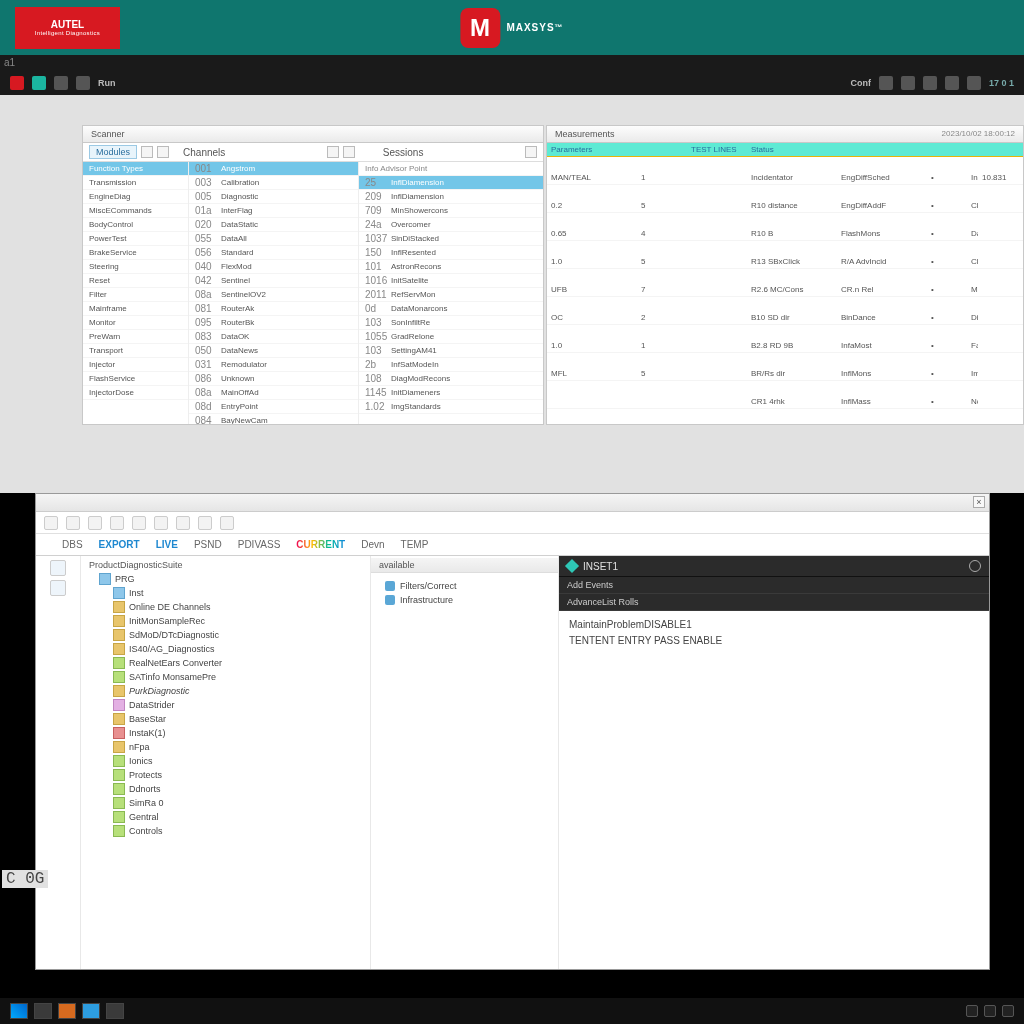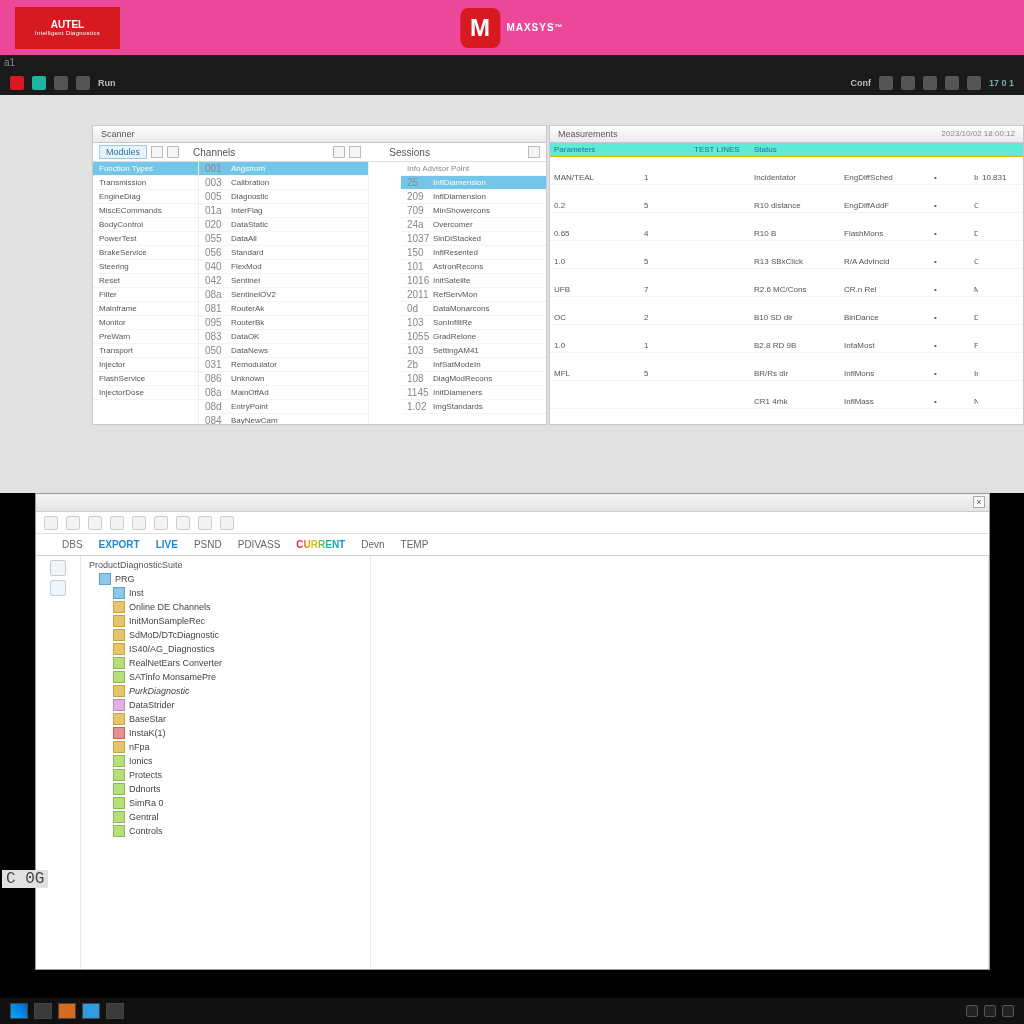--- a/index.html
+++ b/index.html
@@ -1,19 +1,19 @@
 <!DOCTYPE html>
 <html><head>
 <meta charset="utf-8">
 <style>
 * { margin: 0; padding: 0; box-sizing: border-box; font-family: Arial, Helvetica, sans-serif; font-size: 10px; }
 body { width: 1024px; height: 1024px; background: #000; overflow: hidden; color: #333; }
 
 
-.brand-band { height: 55px; background: #ec4899; display: flex; align-items: center; position: relative; }
+.brand-band { height: 55px; background: #0f766e; display: flex; align-items: center; position: relative; }
 .autel-box { width: 105px; height: 42px; background: #d71921; color: #fff; font-weight: 900; font-size: 20px; display: flex; flex-direction: column; align-items: center; justify-content: center; margin-left: 15px; position: relative; }
 .autel-box .sub { font-size: 6px; font-weight: 400; letter-spacing: 0.3px; }
 .maxsys { position: absolute; left: 50%; transform: translateX(-50%); display: flex; align-items: center; color: #fff; font-size: 24px; font-weight: 800; letter-spacing: 1px; }
 .maxsys-logo { width: 40px; height: 40px; background: #d71921; border-radius: 8px; display: flex; align-items: center; justify-content: center; margin-right: 6px; font-size: 24px; font-weight: 900; }
 .maxsys sup { font-size: 8px; vertical-align: super; }
 
 
 .slot-strip { height: 15px; background: #1a1a1a; color: #888; font-size: 8px; padding-left: 4px; display:flex; align-items:center; }
 
 
@@ -22,34 +22,34 @@
 .mbicon { width: 14px; height: 14px; display: inline-block; background: #555; border-radius: 2px; }
 .mbicon.red { background: #d71921; }
 .mbicon.teal { background: #1bb5a0; }
 .menubar span { font-size: 9px; }
 
 
 .upper-area { height: 398px; background: #e1e1e1; padding: 30px 0 0 90px; position: relative; }
 
 
 .winpanel { background: #fff; border: 1px solid #c8c8c8; }
-.panel-top { position:absolute; top:30px; left:92px; right:0; height:300px; display:flex; }
+.panel-top { position:absolute; top:30px; left:82px; right:0; height:300px; display:flex; }
 .pwin1 { width: 462px; margin-right:2px; }
 .pwin2 { flex: 1; }
 
 .panel-tab { background: linear-gradient(#fdfdfd,#eaeaea); border-bottom:1px solid #c8c8c8; padding: 3px 8px; font-size:9px; color:#555; }
 .panel-toolbar { display:flex; align-items:center; padding:2px 6px; border-bottom:1px solid #ddd; gap:4px; }
 .panel-toolbar .col-hdr { background:#e8f4fb; border:1px solid #9bc9e4; padding:1px 6px; font-size:9px; color:#2a6e9e; }
 .panel-toolbar .iconbtn { width:12px; height:12px; border:1px solid #bbb; background:#f5f5f5; }
 
 .cols { display:flex; height: calc(100% - 36px); }
 .colA, .colB, .colC { overflow:hidden; }
 .colA { width: 106px; border-right:1px solid #eee;}
 .colB { width: 170px; border-right:1px solid #eee;}
-.colC { flex:1;margin-left:32px; }
+.colC { flex:1; }
 .row { display:flex; align-items:center; height:14px; padding:0 6px; font-size:8px; color:#555; border-bottom:1px solid #f4f4f4; white-space:nowrap; overflow:hidden; }
 .row.highlight { background:#73c6e8; color:#fff; }
 .colB .row .n { width:26px; color:#888; }
 .colC .row .n { width:26px; color:#888; }
 
 
 .pwin2-body { height: calc(100% - 18px); display:grid; grid-template-columns: 90px 50px 60px 90px 90px 40px 1fr 45px; }
 .pwin2-body .cell { height:14px; padding:0 4px; font-size:8px; color:#555; border-bottom:1px solid #f4f4f4; white-space:nowrap; overflow:hidden; display:flex; align-items:center;}
 .pwin2-body .chd { color:#2a6e9e; background:#5eead4; font-weight:400; border-bottom:1px solid #eab308; }
 
@@ -364,20 +364,40 @@
             <li style="padding-left: 14px;"><span class="fi r"></span>InstaK(1)</li>
             <li style="padding-left: 14px;"><span class="fi "></span>nFpa</li>
             <li style="padding-left: 14px;"><span class="fi g"></span>Ionics</li>
             <li style="padding-left: 14px;"><span class="fi g"></span>Protects</li>
             <li style="padding-left: 14px;"><span class="fi g"></span>Ddnorts</li>
             <li style="padding-left: 14px;"><span class="fi g"></span>SimRa 0</li>
             <li style="padding-left: 14px;"><span class="fi g"></span>Gentral</li>
             <li style="padding-left: 14px;"><span class="fi g"></span>Controls</li>
           </ul>
       </div>
+      <div class="cat-pane">
+        <div class="cat-hdr">available</div>
+        <ul id="catlist">
+            <li><span class="dot"></span>Filters/Correct</li>
+            <li><span class="dot"></span>Infrastructure</li>
+          </ul>
+      </div>
+    </div>
+    <div class="ide-right">
+      <div class="right-dark-hdr">
+        <span class="diamond"></span>
+        <span>INSET1</span>
+        <span class="circ"></span>
+      </div>
+      <div class="right-sub1">Add Events</div>
+      <div class="right-sub2">AdvanceList Rolls</div>
+      <div class="right-white">
+        <div>MaintainProblemDISABLE1</div>
+        <div>TENTENT ENTRY PASS ENABLE</div>
+      </div>
     </div>
   </div>
 </div>
 
 <div class="coglabel">C 0G</div>
 
 <div class="taskbar">
   <span class="tb win"></span>
   <span class="tb gr"></span>
   <span class="tb or"></span>

